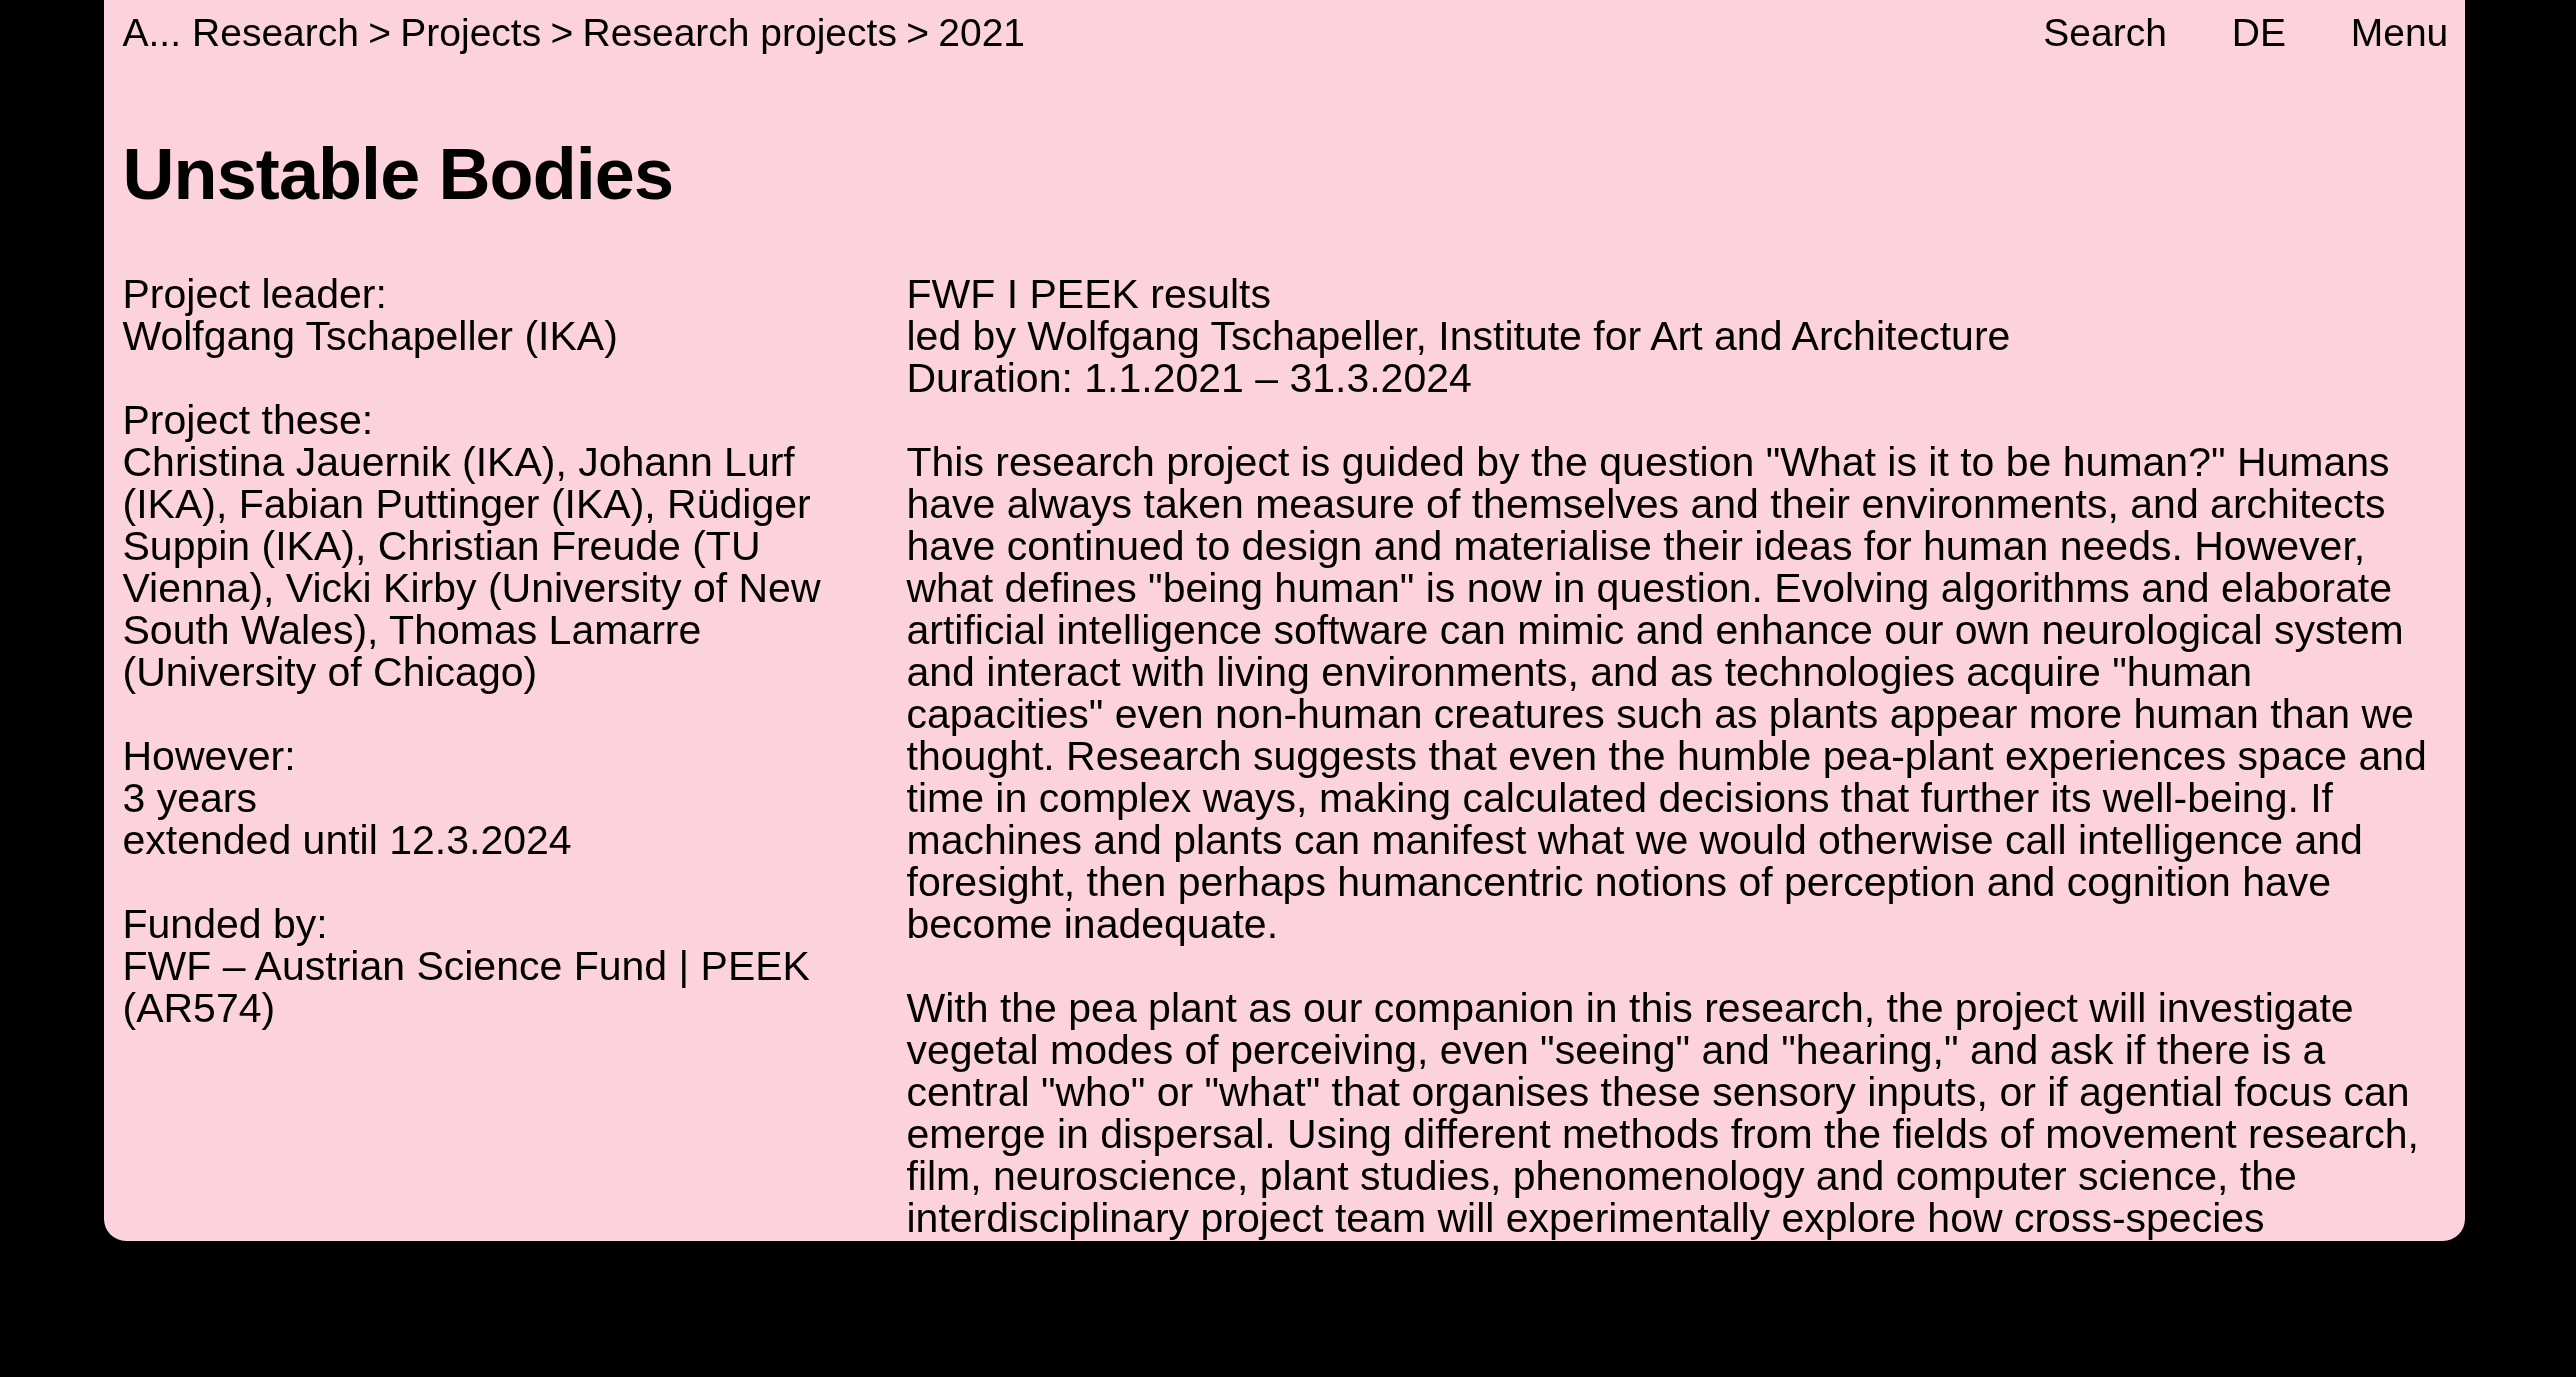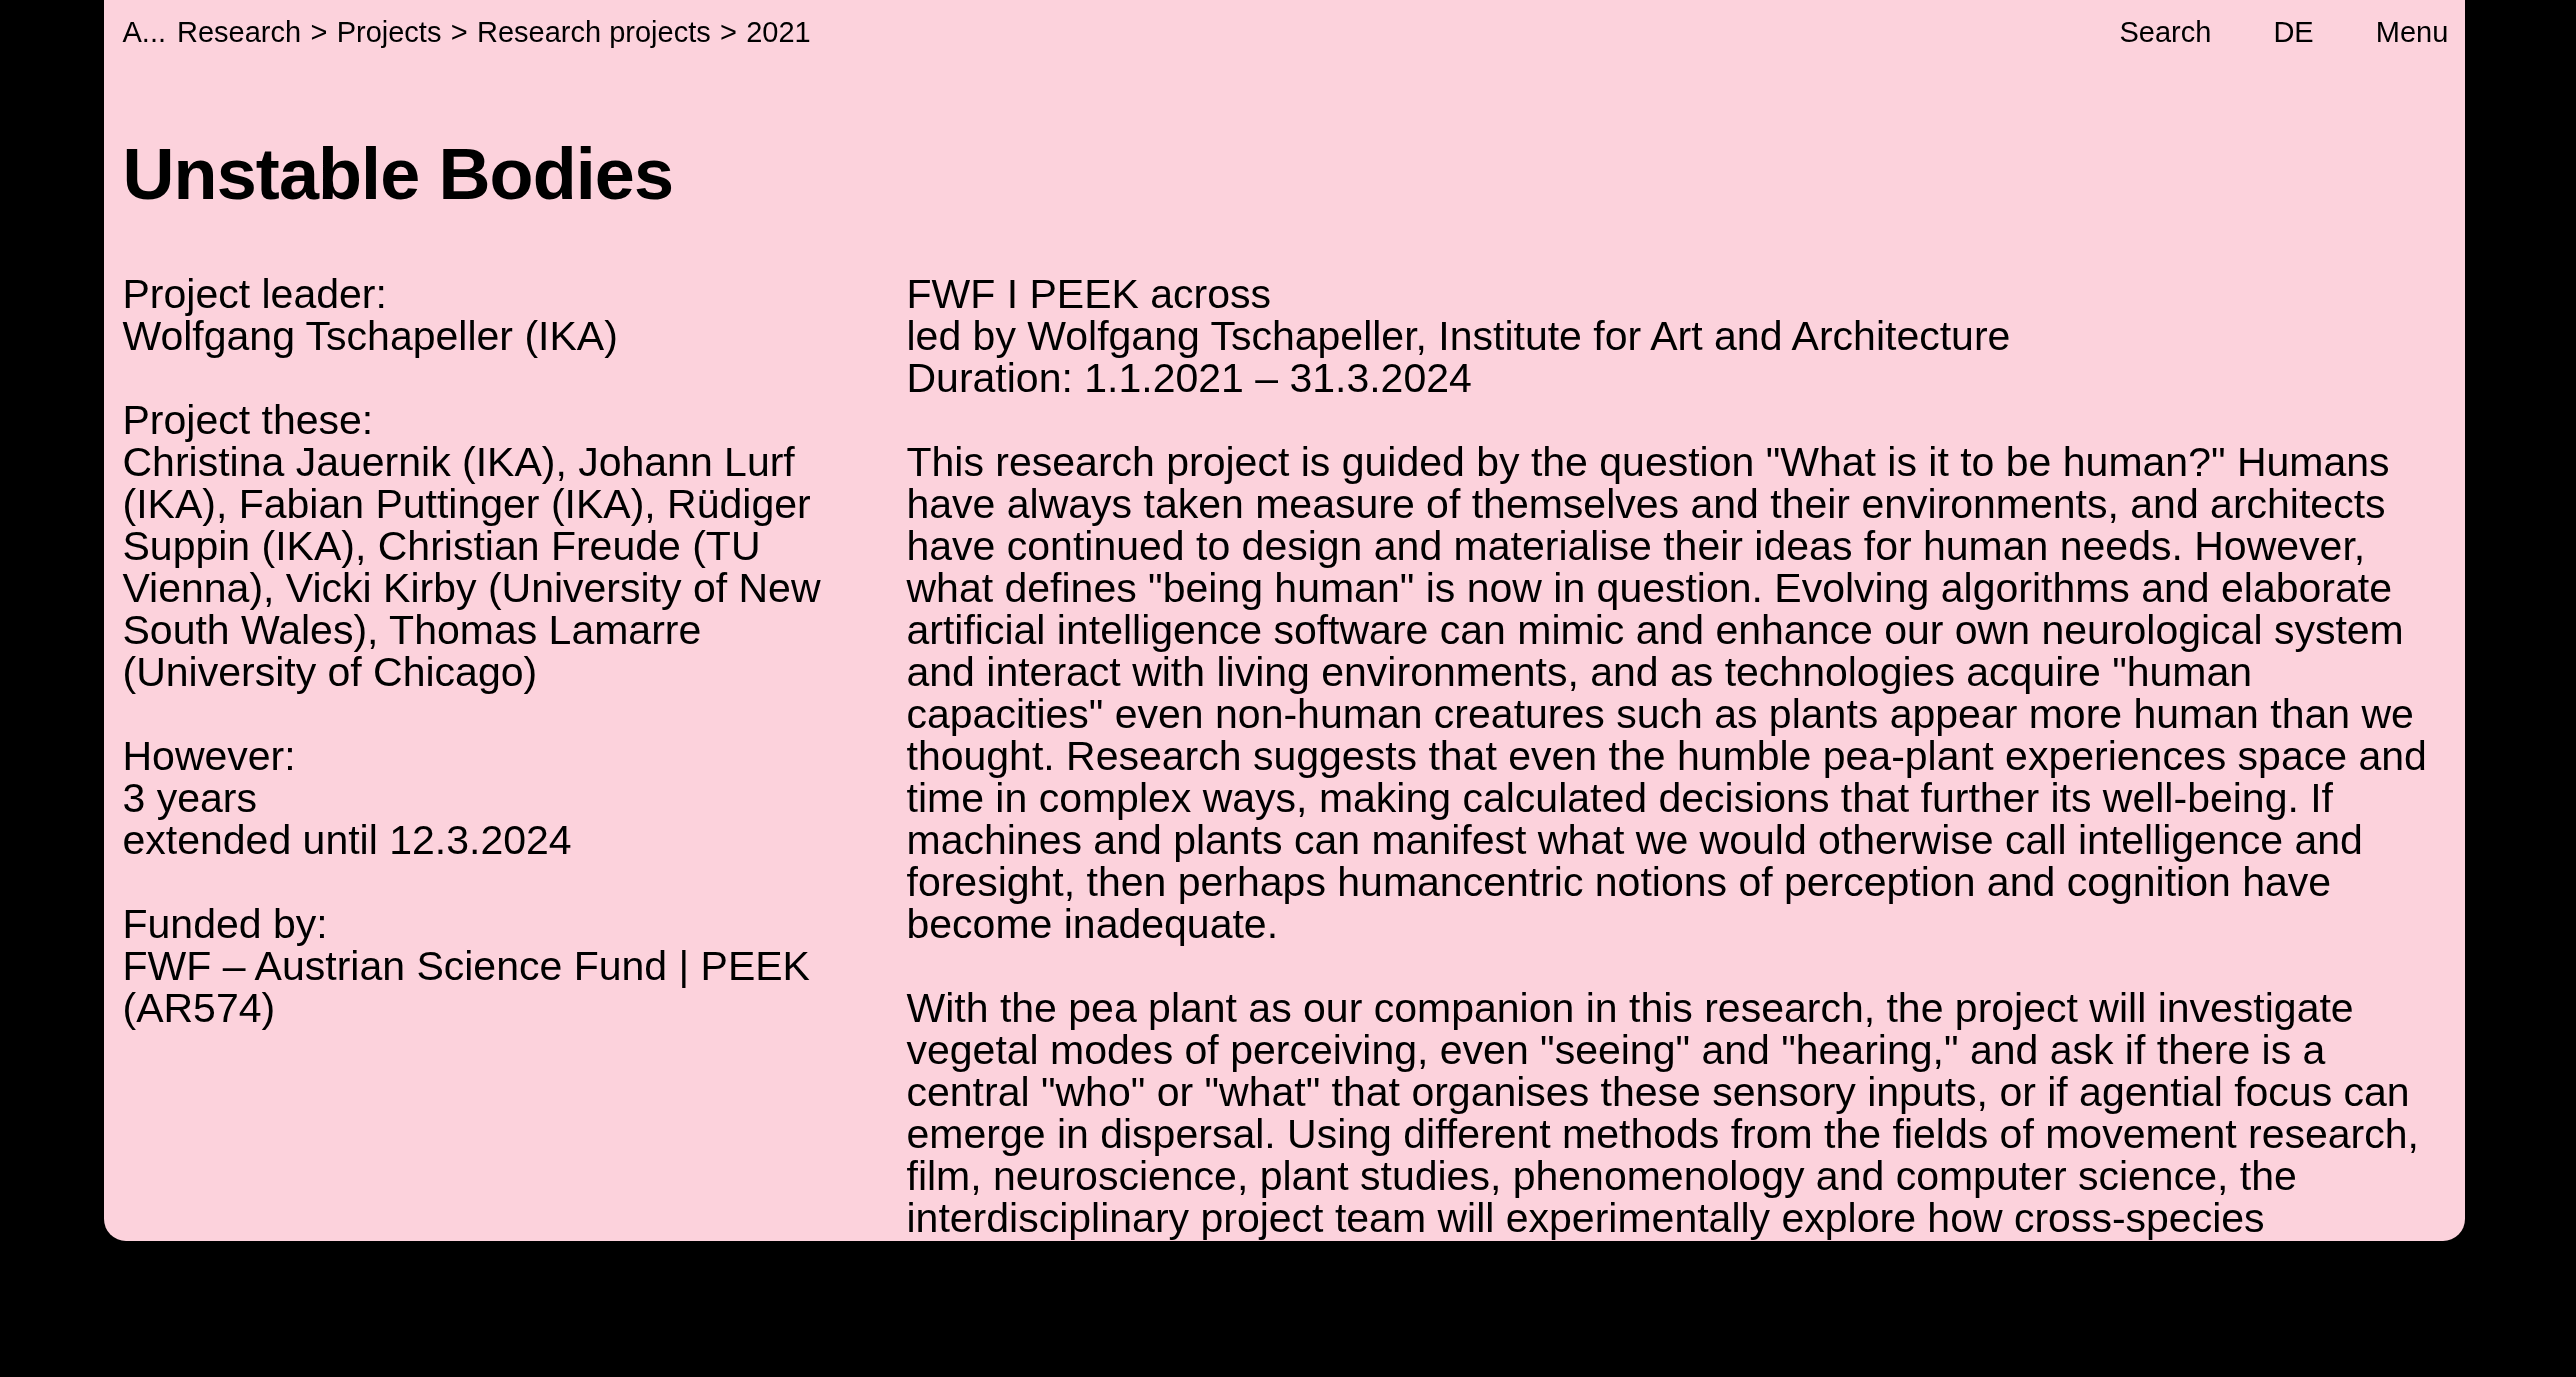--- a/index.html
+++ b/index.html
@@ -21,21 +21,21 @@
     background: #fcd2dc;
     border-radius: 0 0 22px 22px;
     overflow: hidden;
     box-sizing: border-box;
   }
   .topbar {
     display: flex;
     justify-content: space-between;
     align-items: flex-end;
     padding: 15px 16.7px 0 18.5px;
-    font-size: 29px;
+    font-size: 39px;
     line-height: 35px;
   }
   .crumbs { white-space: nowrap; }
   .crumbs .crumb { cursor: pointer; }
   .crumbs .sep { margin: 0 9.3px; }
   .crumbs .gap { margin-right: 11px; }
   .nav { white-space: nowrap; }
   .nav > span { margin-left: 54px; cursor: pointer; }
   .page-title {
     font-size: 72px;
@@ -100,21 +100,21 @@
         <div>extended until 12.3.2024</div>
       </div>
       <div class="block">
         <div>Funded by:</div>
         <div>FWF – Austrian Science Fund | PEEK (AR574)</div>
       </div>
     </div>
 
     <div class="col-right">
       <div class="block">
-        <div>FWF I PEEK across</div>
+        <div>FWF I PEEK results</div>
         <div>led by Wolfgang Tschapeller, Institute for Art and Architecture</div>
         <div>Duration: 1.1.2021 – 31.3.2024</div>
       </div>
       <p class="para">This research project is guided by the question "What is it to be human?" Humans have always taken measure of themselves and their environments, and architects have continued to design and materialise their ideas for human needs. However, what defines "being human" is now in question. Evolving algorithms and elaborate artificial intelligence software can mimic and enhance our own neurological system and interact with living environments, and as technologies acquire "human capacities" even non-human creatures such as plants appear more human than we thought. Research suggests that even the humble pea-plant experiences space and time in complex ways, making calculated decisions that further its well-being. If machines and plants can manifest what we would otherwise call intelligence and foresight, then perhaps humancentric notions of perception and cognition have become inadequate.</p>
       <p class="para">With the pea plant as our companion in this research, the project will investigate vegetal modes of perceiving, even "seeing" and "hearing," and ask if there is a central "who" or "what" that organises these sensory inputs, or if agential focus can emerge in dispersal. Using different methods from the fields of movement research, film, neuroscience, plant studies, phenomenology and computer science, the interdisciplinary project team will experimentally explore how cross-species collaboration can be aesthetically and spatially perceived as a shared sensorial space. Among other results, the project will develop a filmic essay incorporating the different sensory documentations, focusing on specific thresholds across plant and human states of being - such as sleep, wakefulness, memory - where commonalities and differences will enable further inquiry.</p>
     </div>
 
   </div>
 
 </div>

